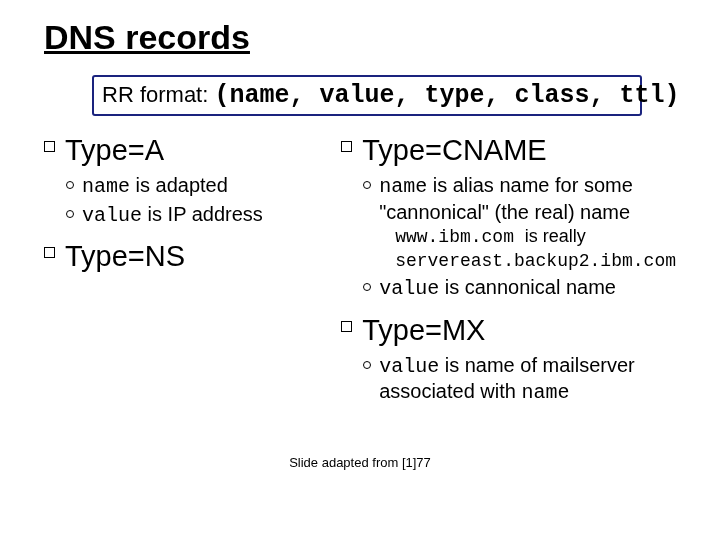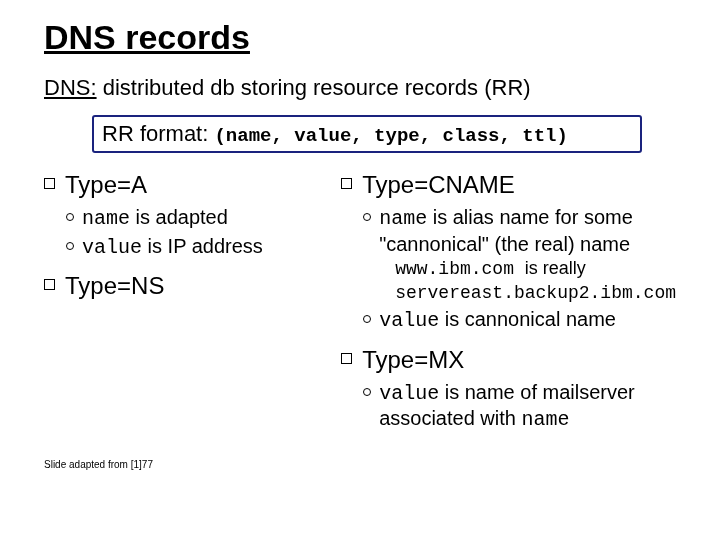--- a/index.html
+++ b/index.html
@@ -3,45 +3,42 @@
 <meta charset="utf-8">
 <style>
   * { box-sizing: border-box; margin: 0; padding: 0; }
   html, body { width: 720px; height: 540px; background: #fff; font-family: Arial, Helvetica, sans-serif; color: #000; }
   .slide { width: 720px; height: 484px; position: relative; padding: 18px 44px 18px 44px; }
   .title { font-size: 34px; font-weight: bold; text-decoration: underline; margin-bottom: 18px; }
   .subtitle { font-size: 22px; margin-bottom: 14px; }
   .u { text-decoration: underline; }
   .rrbox-wrap { margin-left: 48px; width: 550px; }
   .rrbox { border: 2px solid #1a237e; border-radius: 3px; padding: 4px 8px; font-size: 22px; white-space: nowrap; }
-  .mono { font-family: "Courier New", Courier, monospace; font-size: 19px; font-weight: bold; }
+  .mono { font-family: "Courier New", Courier, monospace; font-size: 25px; font-weight: bold; }
   .cols { display: flex; margin-top: 18px; }
   .col { flex: 1 1 50%; font-size: 20px; }
   .col-right { padding-left: 4px; }
   .q { display: flex; align-items: flex-start; margin-bottom: 6px; }
   .q-mark { display: inline-block; width: 11px; height: 11px; border: 1px solid #000; margin-top: 7px; margin-right: 10px; flex-shrink: 0; }
-  .q-text { font-size: 24px; }
+  .q-text { font-size: 29px; }
   .sublist { margin-left: 22px; margin-bottom: 12px; }
   .o { display: flex; align-items: flex-start; margin-bottom: 2px; font-size: 20px; line-height: 1.28; }
   .o-mark { width: 8px; height: 8px; border: 1px solid #000; border-radius: 50%; margin-top: 8px; margin-right: 8px; flex-shrink: 0; }
   .o-text { flex: 1; }
   .indent-mono { font-family: "Courier New", Courier, monospace; font-size: 18px; display: block; margin-left: 16px; line-height: 1.3; }
-  .footer { position: absolute; bottom: 14px; left: 44px; right: 44px; display: flex; justify-content: flex-start; font-size: 10px; }
+  .footer { position: absolute; bottom: 14px; left: 44px; right: 44px; display: flex; justify-content: center; font-size: 13px; }
   .mono-i { font-family: "Courier New", Courier, monospace; }
 </style>
 </head>
 <body>
 
 <div class="slide">
 
   <div class="title">DNS records</div>
 
-  <div class="subtitle">
-    <span class="u">DNS:</span><span> distributed db storing resource records (RR)</span>
-  </div>
 
   <div class="rrbox-wrap">
     <div class="rrbox">
       <span>RR format: </span><span class="mono">(name, value, type, class, ttl)</span>
     </div>
   </div>
 
   <div class="cols">
 
     <div class="col">

